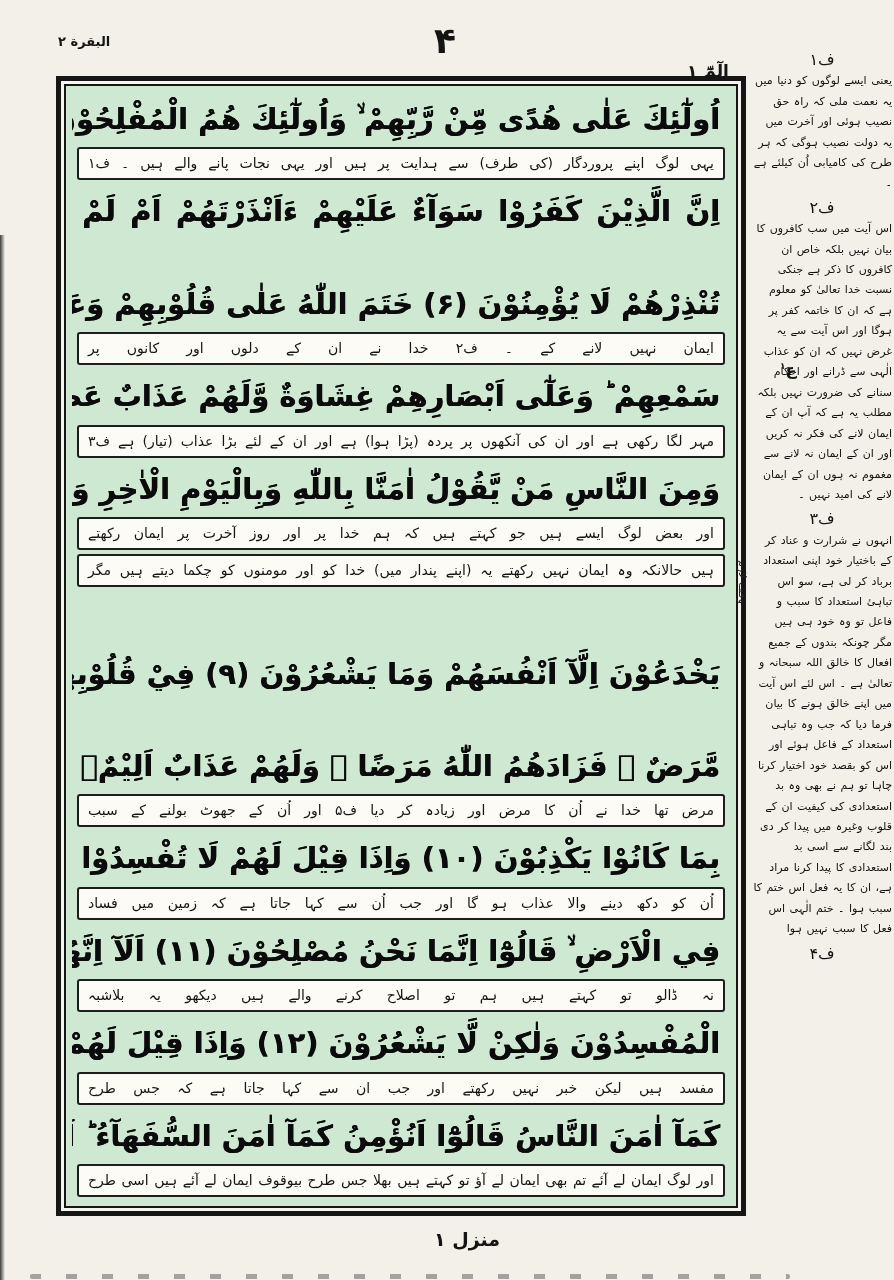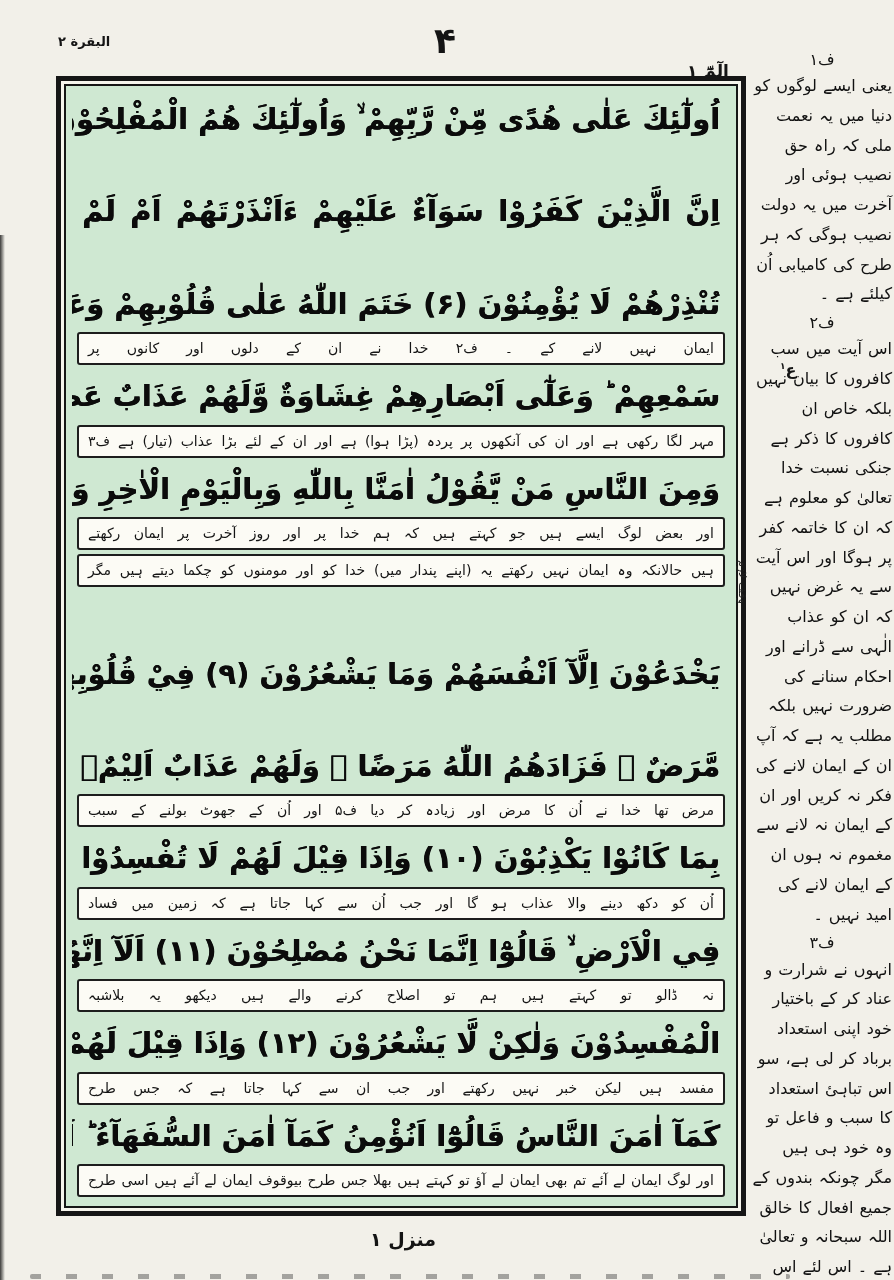--- a/index.html
+++ b/index.html
@@ -56,37 +56,37 @@
   
   .margin-col {
     position:absolute; left:752px; top:46px; width:140px;
     direction:rtl; color:#111;
   }
   .note-marker {
     text-align:center; font-weight:normal; font-size:16px;
     line-height:1.2; margin:4px 0 2px;
   }
   .note-text {
-    font-size:16px; line-height:1.86; text-align:right;
+    font-size:11px; line-height:1.86; text-align:right;
     word-spacing:1px;
   }
   .waqf-vert {
     position:absolute; left:736px; top:560px; height:110px;
     writing-mode:vertical-rl; font-size:11px; letter-spacing:1px;
     color:#222; white-space:nowrap;
   }
   .ruku-marker {
     position:absolute; left:747px; top:360px;
     font-size:16px; font-weight:bold; direction:rtl;padding-left:33px;
   }
   .ruku-marker sup { font-size:9px; }
   
   .ftr-manzil {
     position:absolute; left:370px; top:1228px; width:130px;
-    text-align:left; font-size:19px; font-weight:bold; direction:rtl;
+    text-align:right; font-size:19px; font-weight:bold; direction:rtl;
   }
   
   .scan-edge-left {
     position:absolute; left:0; top:235px; width:5px; height:1045px;
     background:linear-gradient(to right, rgba(15,15,15,.8), rgba(15,15,15,0));
   }
   .scan-dots-bottom {
     position:absolute; left:30px; bottom:1px; width:760px; height:5px;
     background:repeating-linear-gradient(90deg, #2e2e2e 0 11px, transparent 11px 36px);
     opacity:.4; border-radius:2px;
@@ -97,20 +97,21 @@
 
 <div class="hdr-surah">البقرة ٢</div>
 <div class="hdr-page">۴</div>
 <div class="hdr-juz">الٓمّٓ ۱</div>
 
 <div class="quran-box">
   <div class="quran-inner">
 
     <div class="pair">
       <div class="arabic-line">اُولٰٓئِكَ عَلٰى هُدًى مِّنْ رَّبِّهِمْ ۙ وَاُولٰٓئِكَ هُمُ الْمُفْلِحُوْنَ (۵)</div>
+      <div class="urdu-box">یہی لوگ اپنے پروردگار (کی طرف) سے ہدایت پر ہیں اور یہی نجات پانے والے ہیں ۔ ف۱</div>
     </div>
     <div class="pair">
       <div class="arabic-line">اِنَّ الَّذِيْنَ كَفَرُوْا سَوَآءٌ عَلَيْهِمْ ءَاَنْذَرْتَهُمْ اَمْ لَمْ</div>
     </div>
     <div class="pair">
       <div class="arabic-line">تُنْذِرْهُمْ لَا يُؤْمِنُوْنَ (۶) خَتَمَ اللّٰهُ عَلٰى قُلُوْبِهِمْ وَعَلٰى</div>
       <div class="urdu-box">ایمان نہیں لانے کے ۔ ف۲ خدا نے ان کے دلوں اور کانوں پر</div>
     </div>
     <div class="pair">
       <div class="arabic-line">سَمْعِهِمْ ؕ وَعَلٰٓى اَبْصَارِهِمْ غِشَاوَةٌ وَّلَهُمْ عَذَابٌ عَظِيْمٌ (۷)</div>

